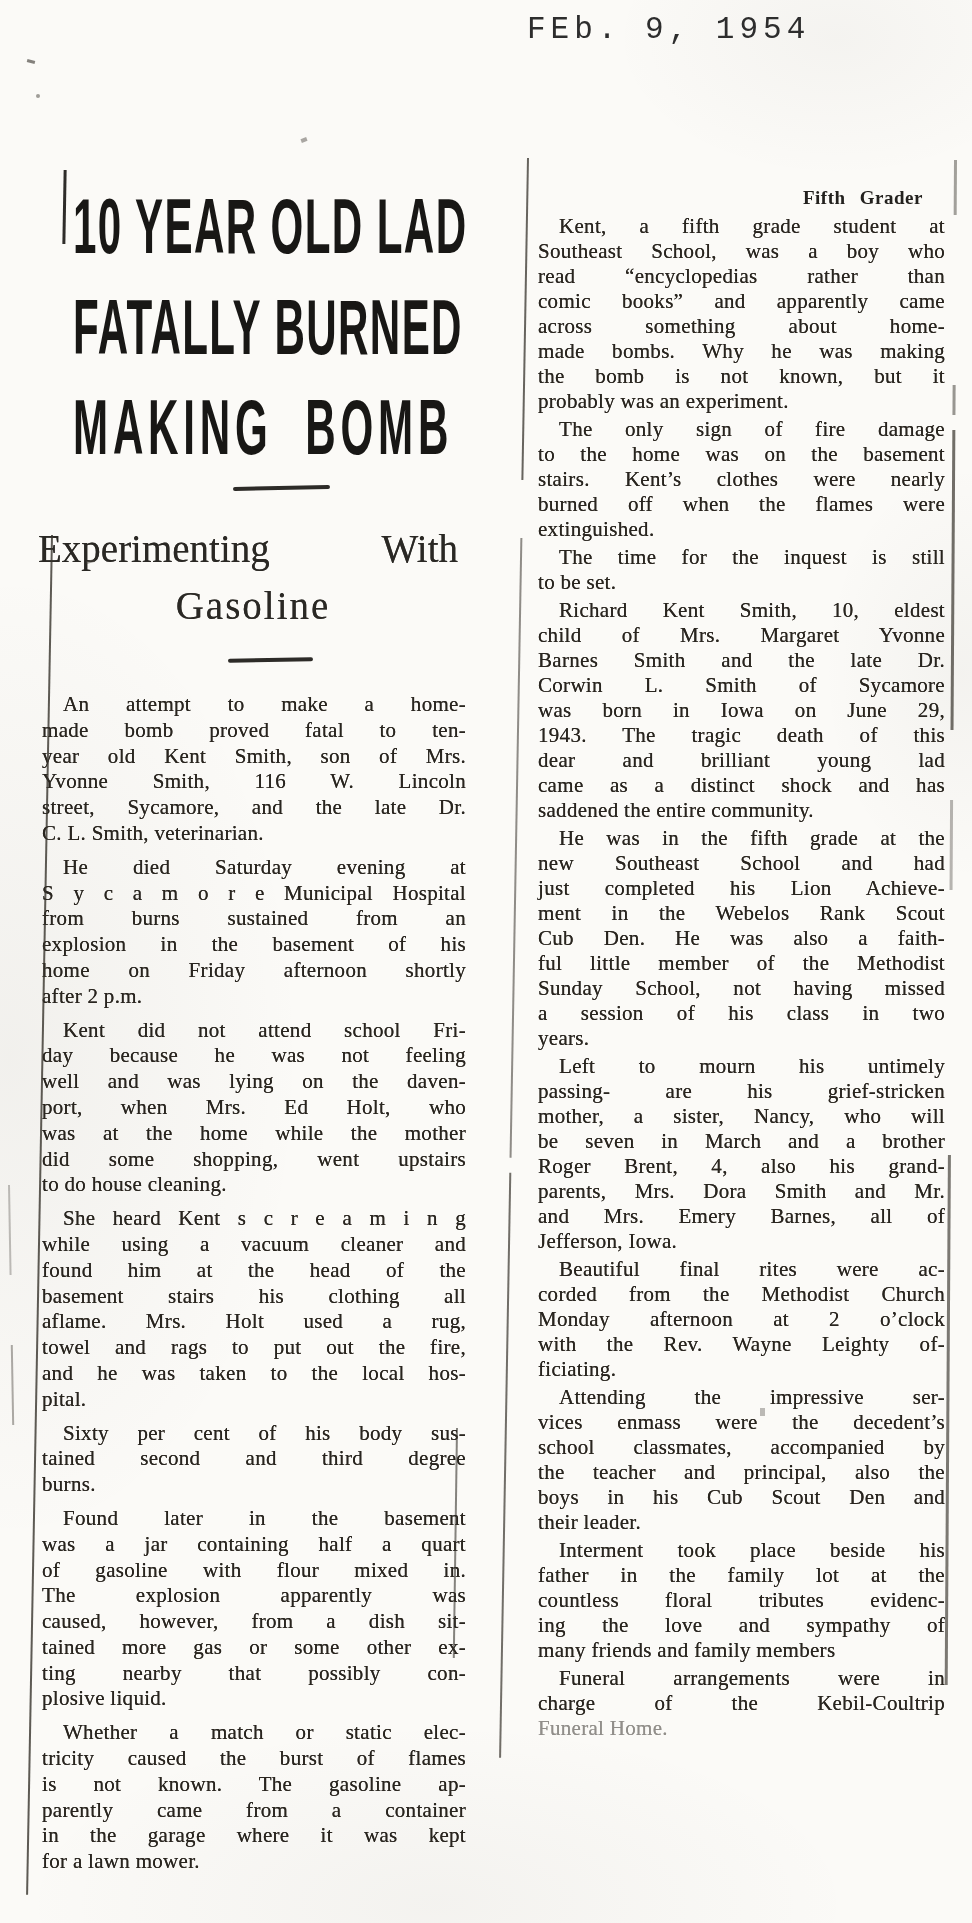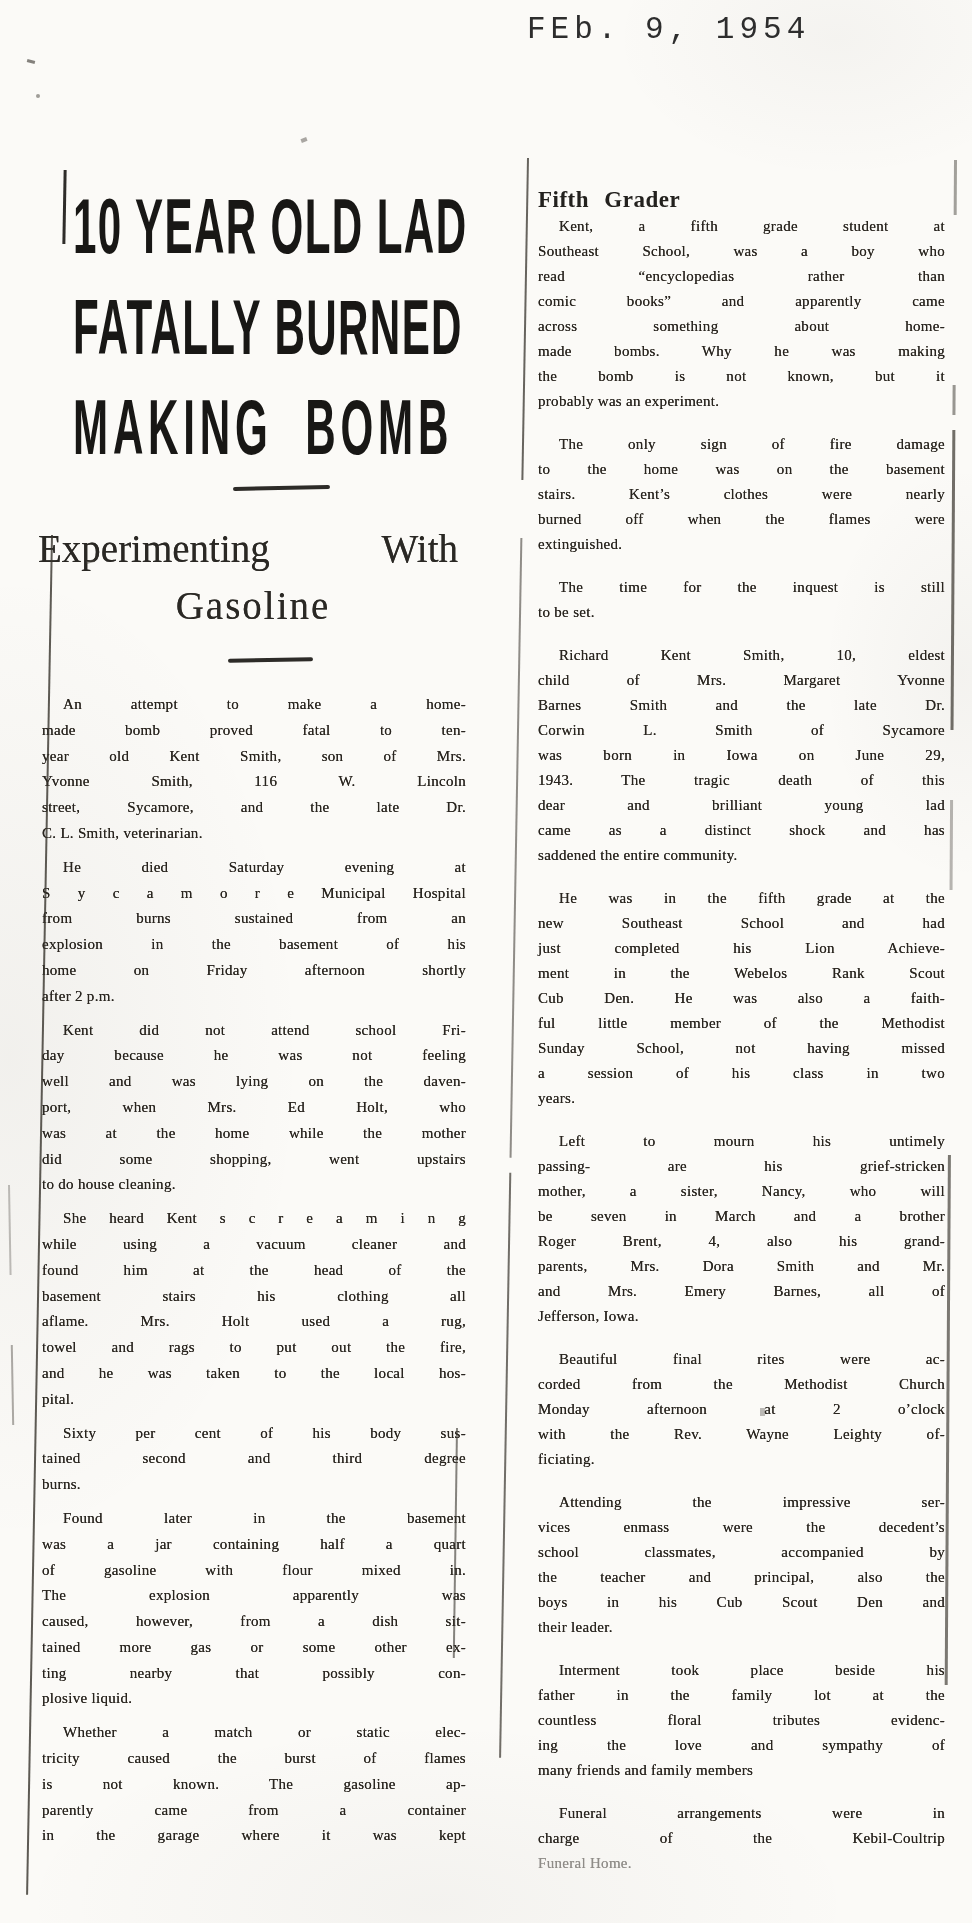--- a/index.html
+++ b/index.html
@@ -30,28 +30,28 @@
   #rule1{left:233px;top:486px;width:97px;transform:rotate(-1.2deg);}
   #rule2{left:228px;top:658px;width:85px;transform:rotate(-1deg);}
   .subhead{
     position:absolute;left:38px;top:520px;width:420px;
     font-size:39px;line-height:57px;color:#2a2824;
     text-shadow:0 0 .5px rgba(42,40,36,.8);
   }
   .sub-line1{display:flex;justify-content:space-between;}
   .sub-line2{text-align:center;padding-left:10px;letter-spacing:2px;}
   .rc-head{
-    position:absolute;left:538px;top:187px;width:407px;text-align:left;
-    font-weight:700;font-size:23px;letter-spacing:.5px;word-spacing:9px;color:#23211e;
-  }
-  .col{position:absolute;font-size:15px;color:#29251f;text-shadow:0 0 .6px rgba(41,37,31,.9);}
+    position:absolute;left:516px;top:187px;width:407px;text-align:right;
+    font-weight:700;font-size:19px;letter-spacing:.5px;word-spacing:9px;color:#23211e;
+  }
+  .col{position:absolute;font-size:21px;color:#29251f;text-shadow:0 0 .6px rgba(41,37,31,.9);}
   #col-left{left:42px;top:692px;width:424px;line-height:25.8px;}
   #col-right{left:538px;top:214px;width:407px;line-height:25px;}
   #col-left .para + .para{margin-top:8px;}
-  #col-right .para + .para{margin-top:18px;}
+  #col-right .para + .para{margin-top:3px;}
   .bl{text-align:justify;text-align-last:justify;letter-spacing:.3px;}
   .bl.first{padding-left:21px;}
   .bl.last{text-align-last:left;}
   .bl.cutoff{opacity:.5;filter:blur(.4px);}
   .vwrap{position:absolute;transform-origin:top center;}
   .vseg{position:absolute;left:0;width:2px;background:#36322b;}
   #tick-headline{position:absolute;left:63px;top:170px;width:3px;height:74px;background:#2f2d2a;transform:rotate(1deg);}
   #rule-left{left:51px;top:535px;width:2px;height:1360px;transform:rotate(1.05deg);}
   #rule-left .vseg{height:1360px;opacity:.8;}
   #rule-gutter{left:527px;top:158px;width:2px;height:1600px;transform:rotate(1deg);}
@@ -139,20 +139,21 @@
         <div class="bl">tained more gas or some other ex-</div>
         <div class="bl">ting nearby that possibly con-</div>
         <div class="bl last">plosive liquid.</div>
       </div>
       <div class="para">
         <div class="bl first">Whether a match or static elec-</div>
         <div class="bl">tricity caused the burst of flames</div>
         <div class="bl">is not known. The gasoline ap-</div>
         <div class="bl">parently came from a container</div>
         <div class="bl">in the garage where it was kept</div>
+        <div class="bl last">for a lawn mower.</div>
       </div>
     </div>
 
   <div class="rc-head">Fifth Grader</div>
   <div id="col-right" class="col">
       <div class="para">
         <div class="bl first">Kent, a fifth grade student at</div>
         <div class="bl">Southeast School, was a boy who</div>
         <div class="bl">read “encyclopedias rather than</div>
         <div class="bl">comic books” and apparently came</div>

